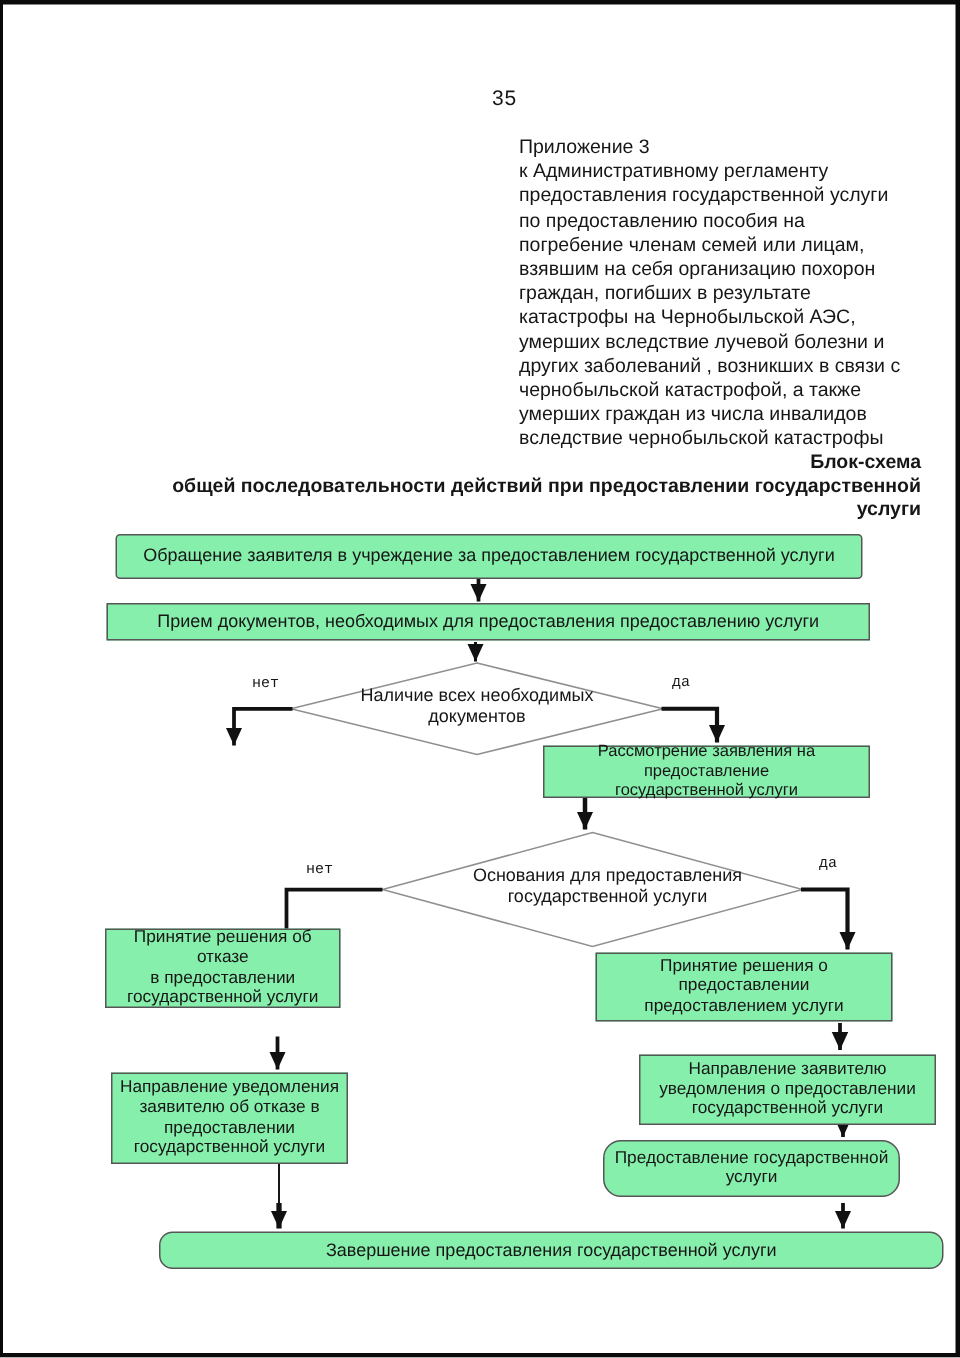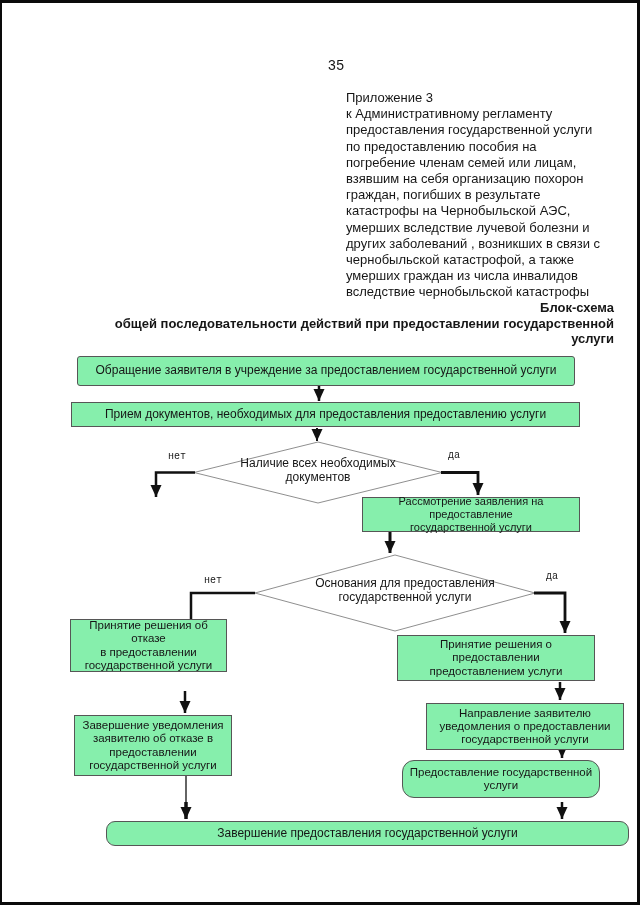--- a/index.html
+++ b/index.html
@@ -119,21 +119,21 @@
   <div class="branch-label" style="left:202px;top:572px;">нет</div>
   <div class="branch-label" style="left:544px;top:568px;">да</div>
 
   <div class="node fs115" style="left:68px;top:616px;width:157px;height:53px;">Принятие решения об отказе
 в предоставлении
 государственной услуги</div>
 
   <div class="node fs115" style="left:395px;top:632px;width:198px;height:46px;">Принятие решения о предоставлении
 предоставлением услуги</div>
 
-  <div class="node fs115" style="left:72px;top:712px;width:158px;height:61px;">Завершение уведомления
+  <div class="node fs115" style="left:72px;top:712px;width:158px;height:61px;">Направление уведомления
 заявителю об отказе в
 предоставлении
 государственной услуги</div>
 
   <div class="node fs115" style="left:400px;top:700px;width:198px;height:47px;margin-left:24px;">Направление заявителю
 уведомления о предоставлении
 государственной услуги</div>
 
   <div class="node fs115" style="left:400px;top:757px;width:198px;height:38px;border-radius:12px;">Предоставление государственной
 услуги</div>

